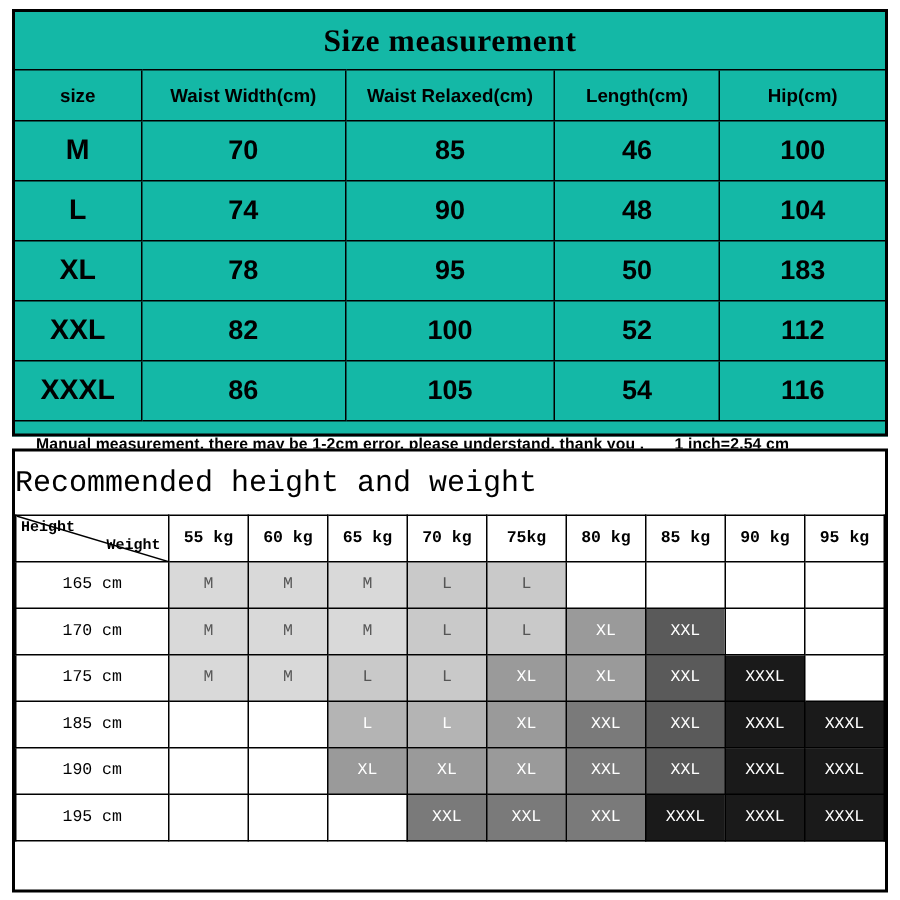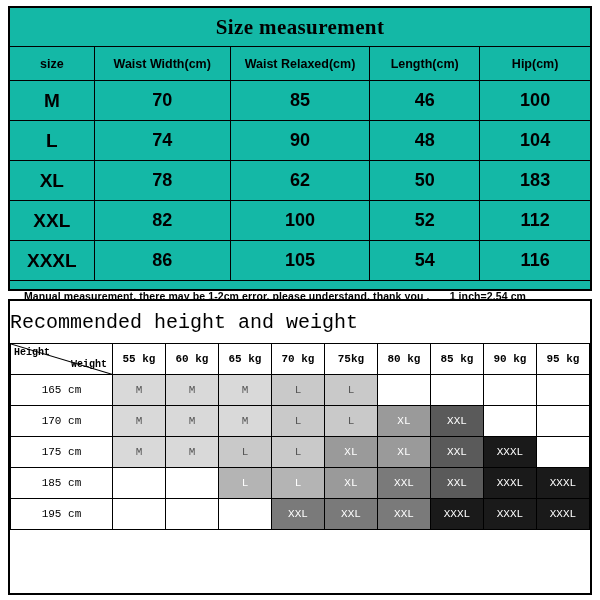--- a/index.html
+++ b/index.html
@@ -193,21 +193,21 @@
         <tr>
           <td class="sizecell">L</td>
           <td class="num">74</td>
           <td class="num">90</td>
           <td class="num">48</td>
           <td class="num">104</td>
         </tr>
         <tr>
           <td class="sizecell">XL</td>
           <td class="num">78</td>
-          <td class="num">62</td>
+          <td class="num">95</td>
           <td class="num">50</td>
           <td class="num">183</td>
         </tr>
         <tr>
           <td class="sizecell">XXL</td>
           <td class="num">82</td>
           <td class="num">100</td>
           <td class="num">52</td>
           <td class="num">112</td>
         </tr>
@@ -309,20 +309,32 @@
             <td class="cell empty"></td>
             <td class="cell s3">L</td>
             <td class="cell s3">L</td>
             <td class="cell s4">XL</td>
             <td class="cell s5">XXL</td>
             <td class="cell s6">XXL</td>
             <td class="cell s8">XXXL</td>
             <td class="cell s8">XXXL</td>
           </tr>
           <tr>
+            <td class="rowhead">190 cm</td>
+            <td class="cell empty"></td>
+            <td class="cell empty"></td>
+            <td class="cell s4">XL</td>
+            <td class="cell s4">XL</td>
+            <td class="cell s4">XL</td>
+            <td class="cell s5">XXL</td>
+            <td class="cell s6">XXL</td>
+            <td class="cell s8">XXXL</td>
+            <td class="cell s8">XXXL</td>
+          </tr>
+          <tr>
             <td class="rowhead">195 cm</td>
             <td class="cell empty"></td>
             <td class="cell empty"></td>
             <td class="cell empty"></td>
             <td class="cell s5">XXL</td>
             <td class="cell s5">XXL</td>
             <td class="cell s5">XXL</td>
             <td class="cell s8">XXXL</td>
             <td class="cell s8">XXXL</td>
             <td class="cell s8">XXXL</td>

